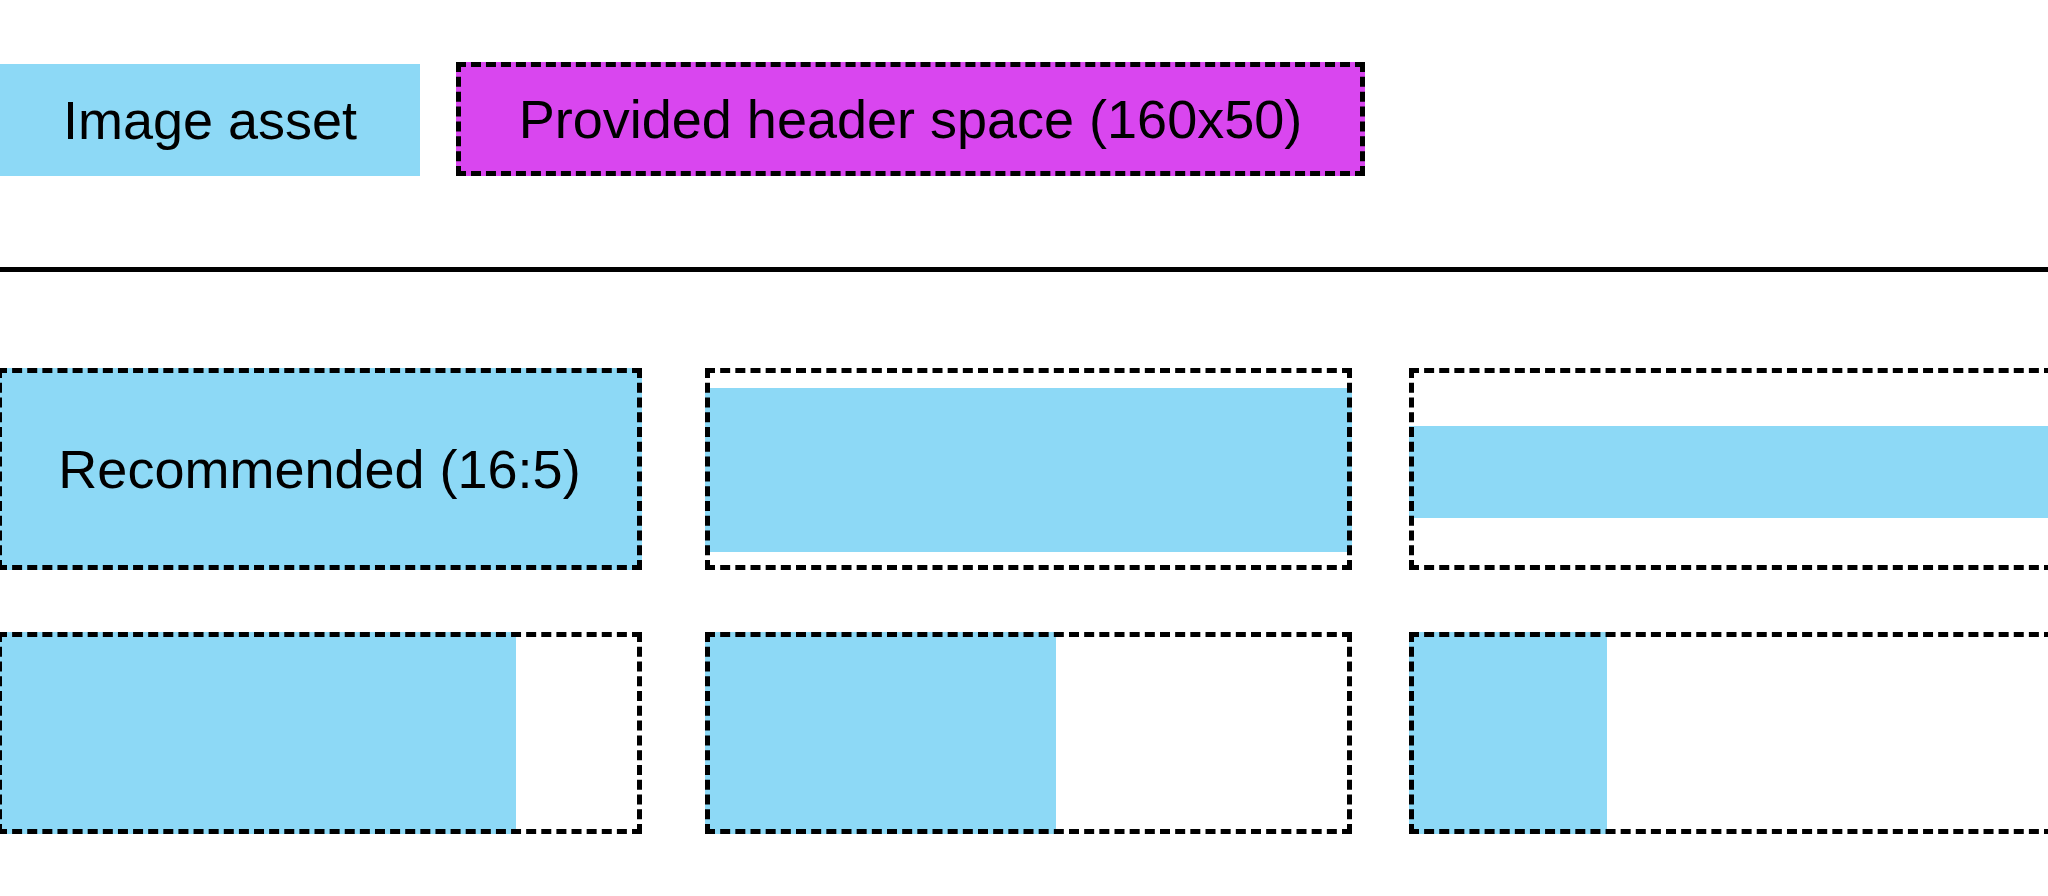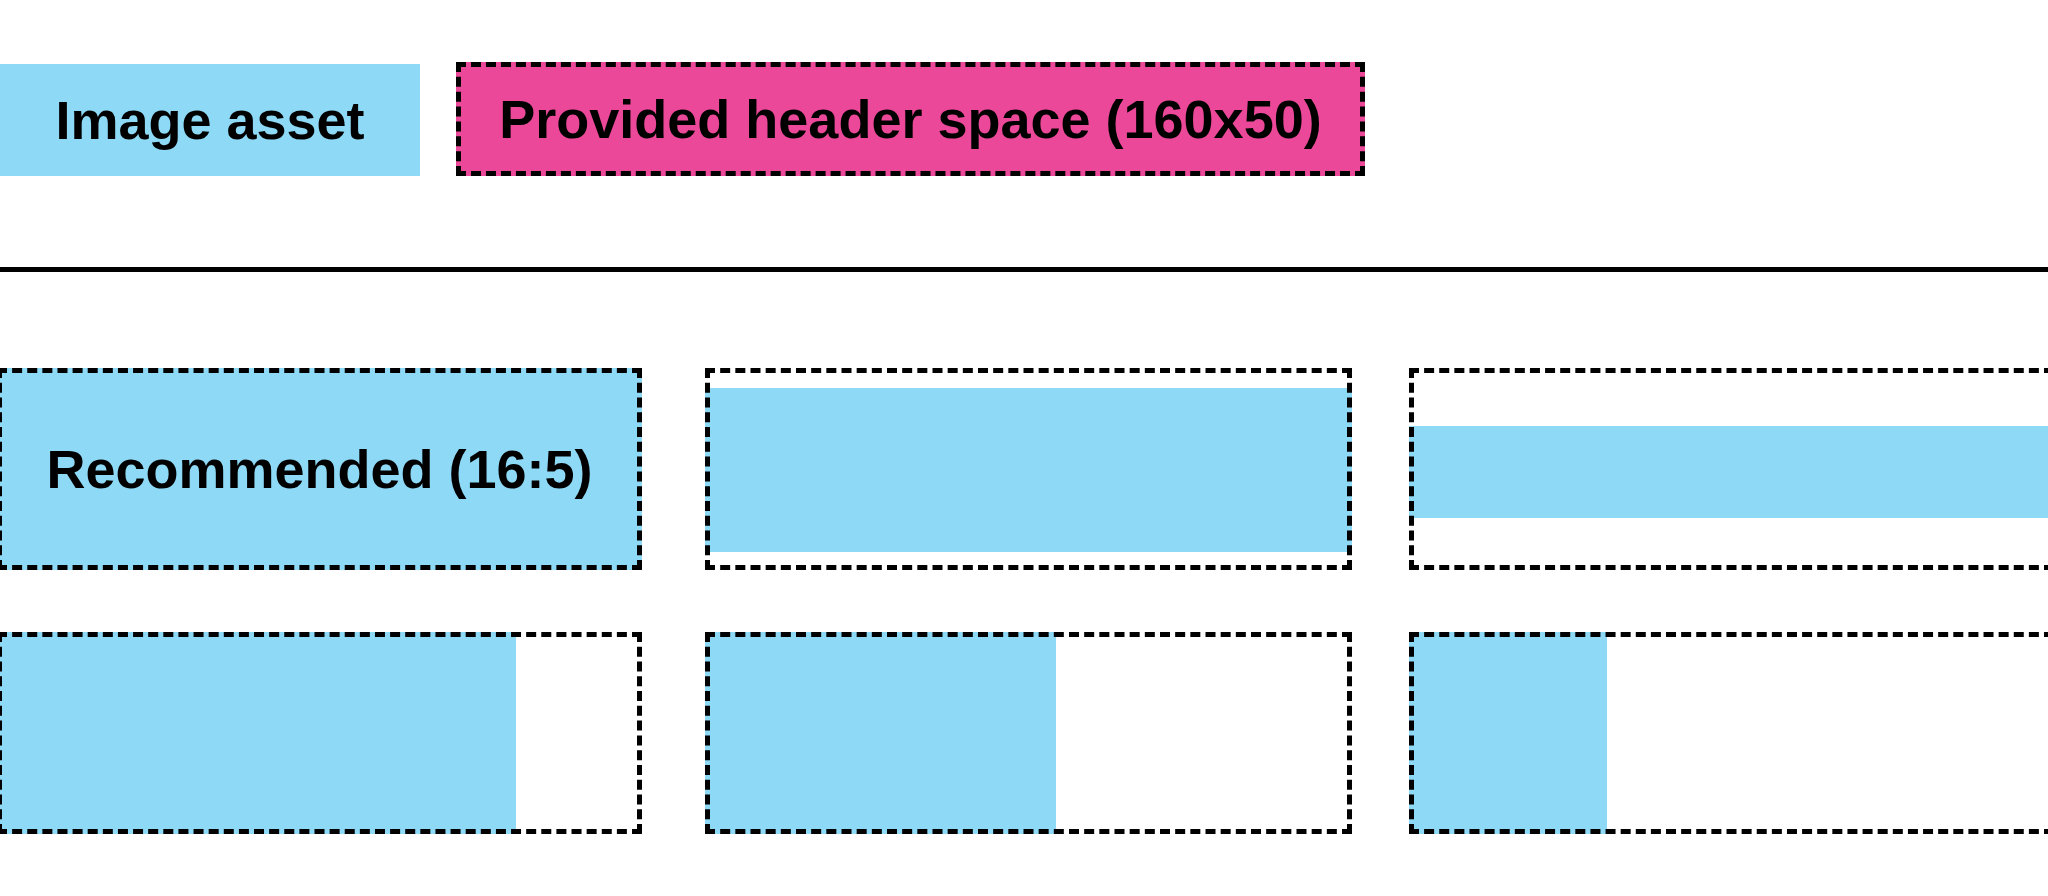--- a/index.html
+++ b/index.html
@@ -7,40 +7,40 @@
     position: relative;
     width: 2048px;
     height: 896px;
     background: var(--bg-white, #ffffff);
     overflow: hidden;
     font-family: "Liberation Sans", sans-serif;
     color: #000;
   }
   .label {
     font-size: 54px;
-    font-weight: 700;
+    font-weight: 400;
     line-height: 1;
     color: #000;
     white-space: nowrap;
   }
   
   .legend-swatch {
     position: absolute;
     left: 0; top: 64px;
     width: 420px; height: 112px;
     background: var(--asset-blue, #8dd9f6);
     display: flex; align-items: center; justify-content: center;
   }
   .legend-dashed {
     position: absolute;
     left: 456px; top: 62px;
     width: 909px; height: 114px;
     border: 5px dashed var(--outline-black, #000);
     box-sizing: border-box;
-    background: #ec4899;
+    background: #d946ef;
     display: flex; align-items: center; justify-content: center;
   }
   
   .divider {
     position: absolute;
     left: 0; top: 267px;
     width: 100%; height: 5px;
     background: var(--outline-black, #000);
   }
   

